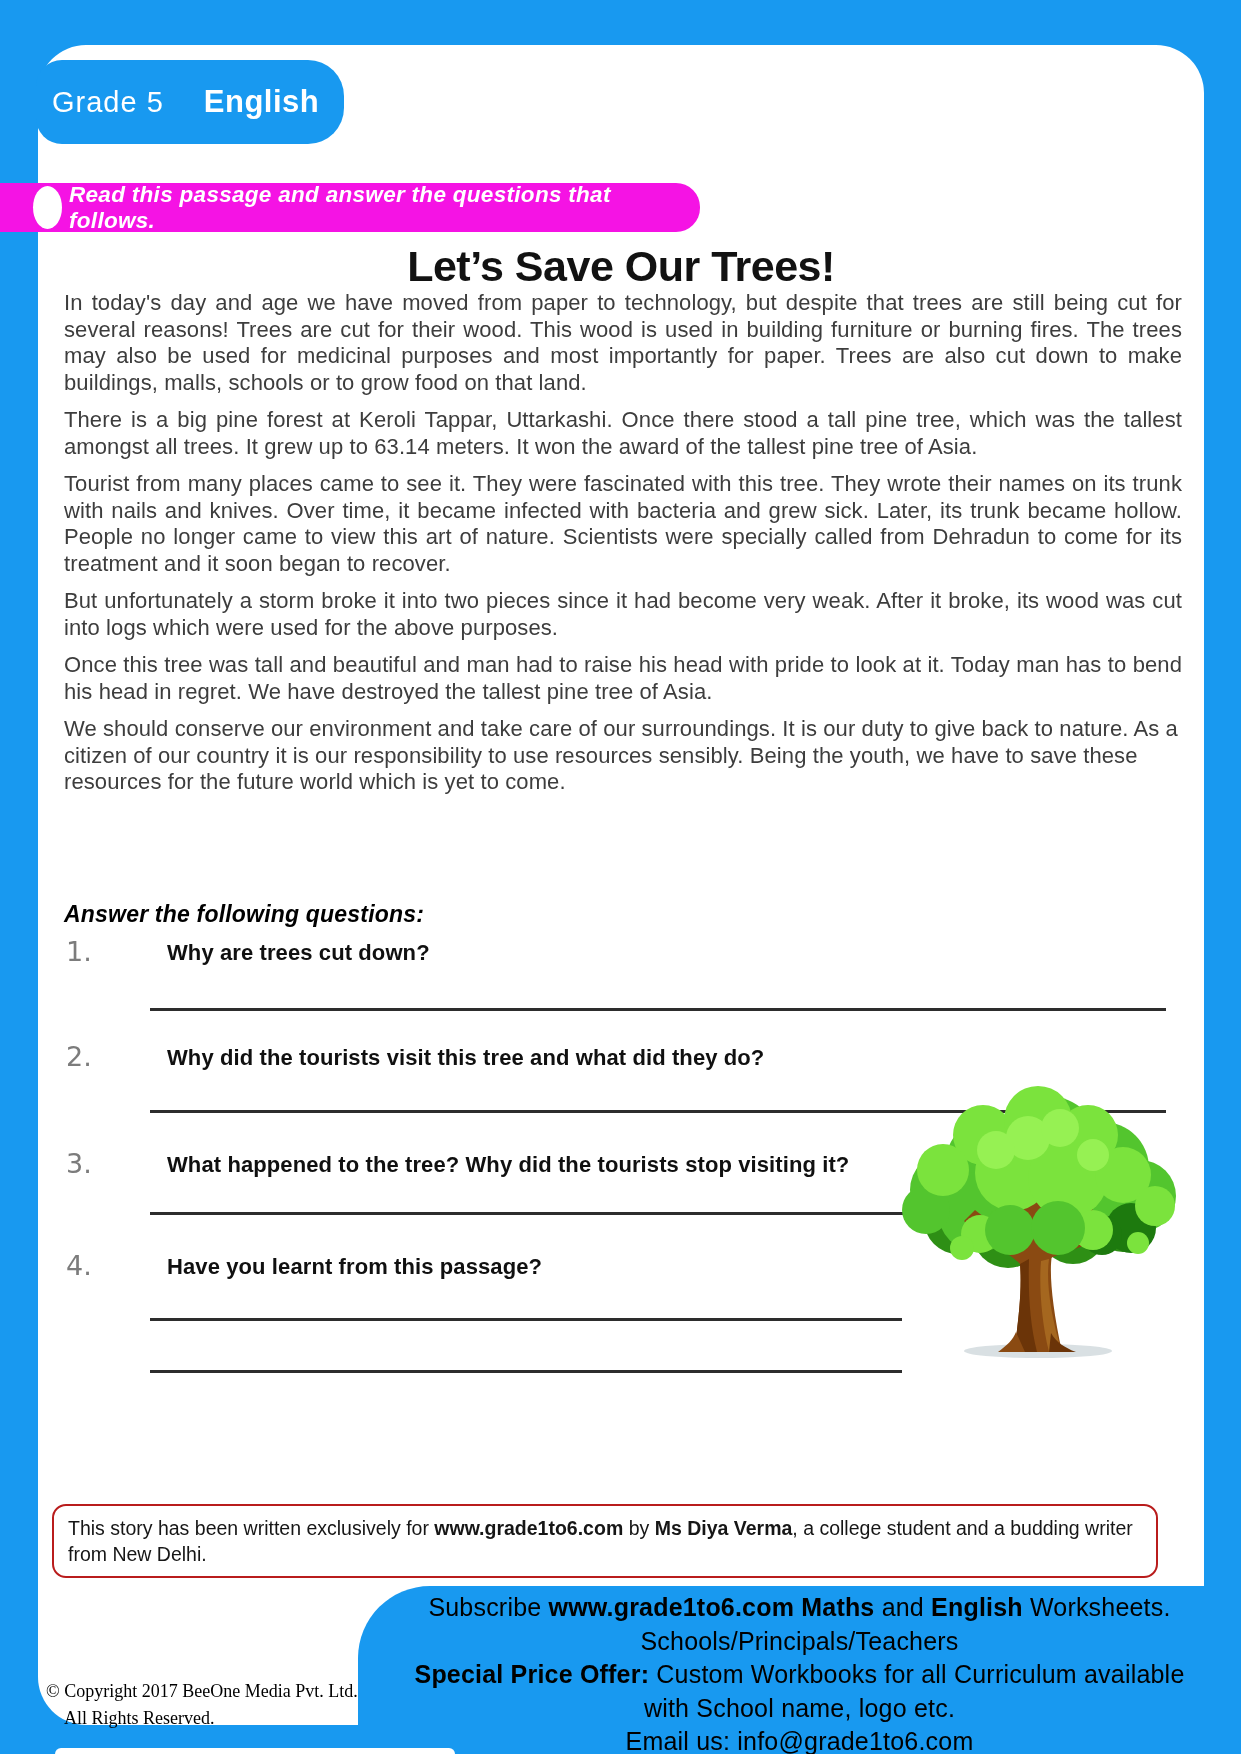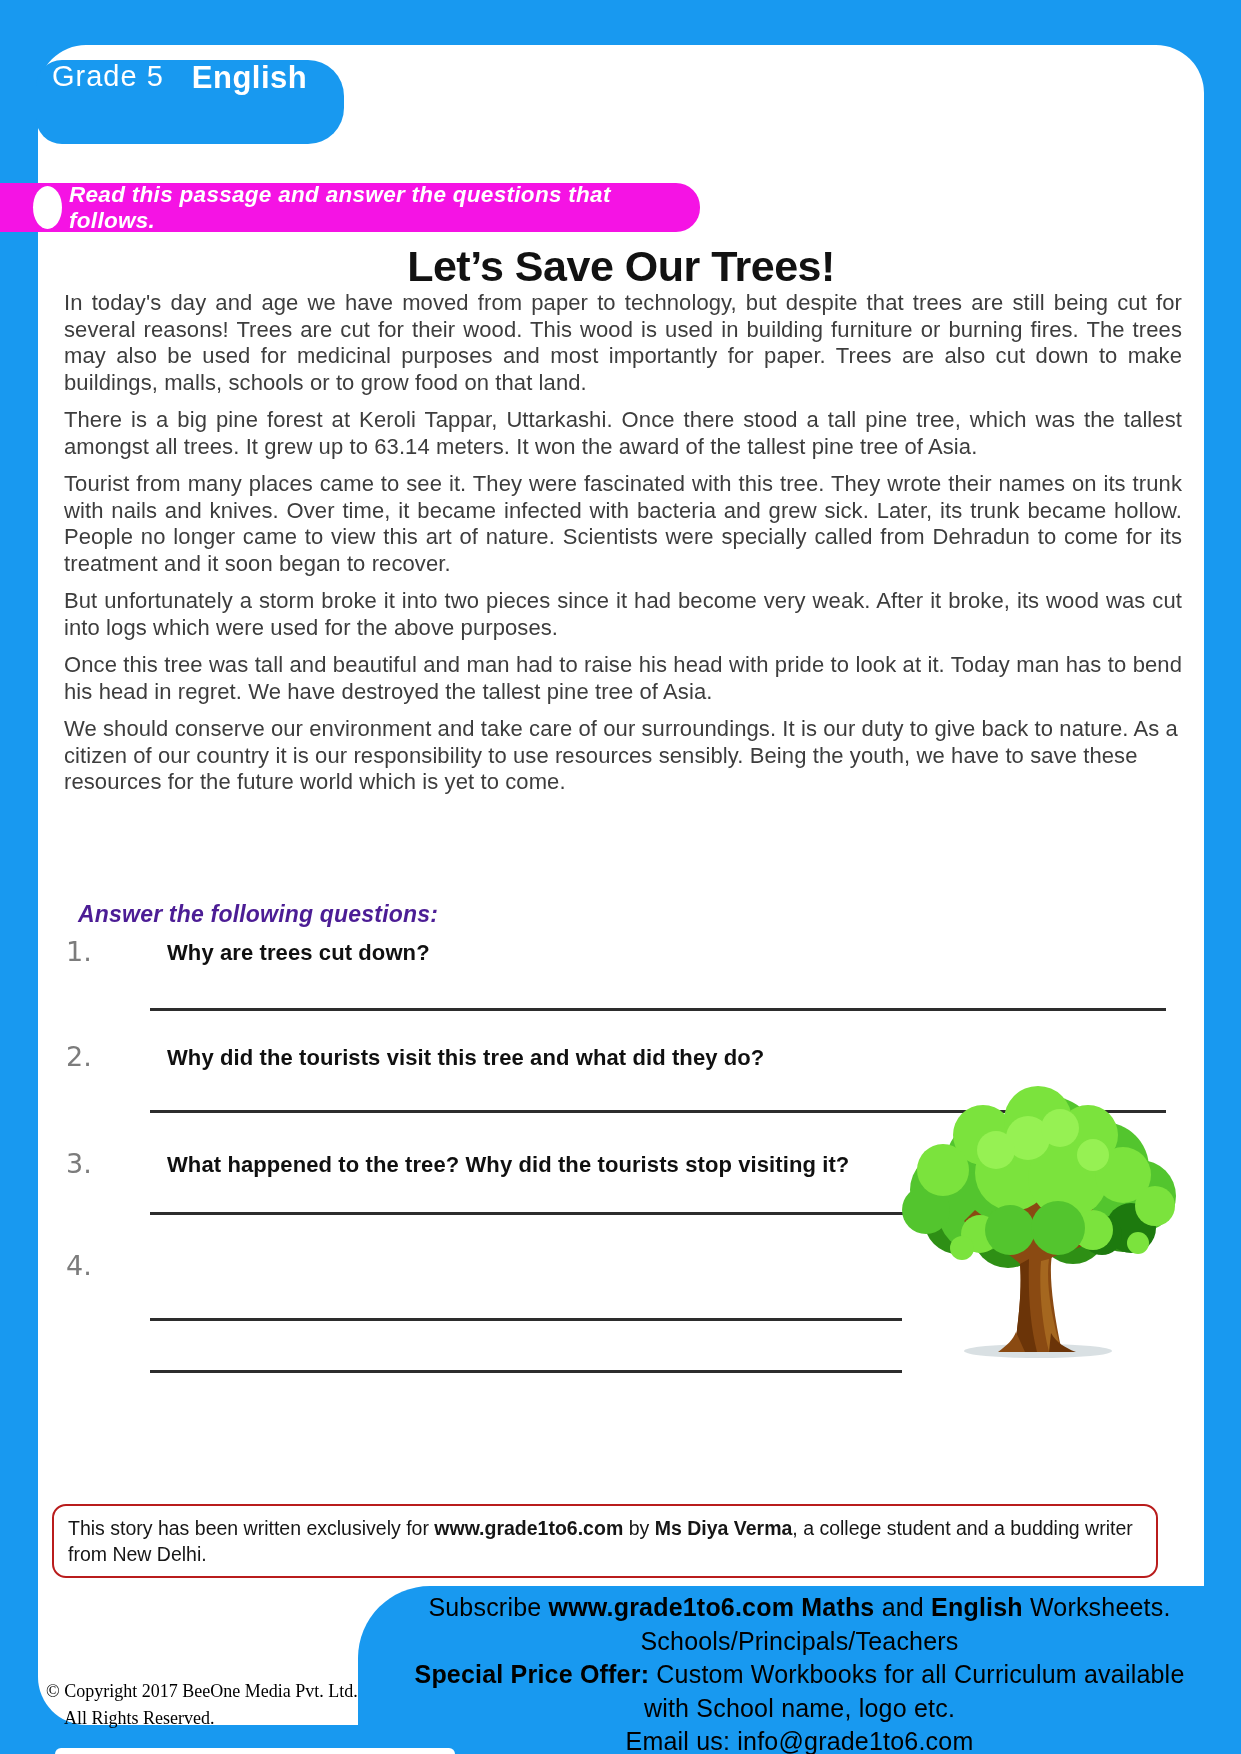--- a/index.html
+++ b/index.html
@@ -9,21 +9,21 @@
     background:#1899f0; overflow:hidden;
   }
   .card{
     position:absolute; left:38px; top:45px; width:1166px; height:1680px;
     background:#ffffff; border-radius:48px;
   }
   
   .badge{
     position:absolute; left:36px; top:60px; width:308px; height:84px;
     background:#1899f0; border-radius:26px 36px 36px 26px;
-    display:flex; padding-left:16px; gap:28px;
+    display:flex; align-items:center; padding-left:16px; gap:40px;
   }
   .badge .grade{ color:#fff; font-size:29px; font-weight:400; letter-spacing:1px; }
   .badge .subject{ color:#fff; font-size:31px; font-weight:700; letter-spacing:.5px; }
   
   .banner{
     position:absolute; left:0; top:183px; width:700px; height:49px;
     background:#f513e4; border-radius:0 24px 24px 0;
     display:flex; align-items:center;
   }
   .banner .oval{
@@ -42,22 +42,22 @@
   }
   
   .passage{
     position:absolute; left:64px; top:290px; width:1118px;
     font-size:22px; line-height:26.5px; color:#3d3d3d; letter-spacing:.1px;
   }
   .passage p{ text-align:justify; margin-bottom:11px; }
   .passage p.no-justify{ text-align:left;margin-top:7px; }
   
   .q-heading{
-    position:absolute; left:78px; top:901px;
-    color:#4c1d95; font-size:23px; font-weight:700; font-style:italic;
+    position:absolute; left:64px; top:901px;
+    color:#000000; font-size:23px; font-weight:700; font-style:italic;
     letter-spacing:.2px;
   }
   .q-row{ position:absolute; left:66px; display:flex; align-items:flex-start; }
   .q-row .q-num{
     width:82px; font-size:27px; color:#7c7c7c; font-weight:400;
     font-family:"DejaVu Sans","Liberation Sans",sans-serif;
   }
   .q-row .q-text{ font-size:22px; font-weight:700; color:#101010; padding-top:4px; letter-spacing:.1px;margin-left:19px; }
   .q1{ top:936px; } .q2{ top:1041px; } .q3{ top:1148px; } .q4{ top:1250px; }
   .ans-line{ position:absolute; left:150px; border-top:3px solid #2d2d2d; height:0; }
@@ -137,20 +137,21 @@
   <div class="ans-line l2"></div>
 
   <div class="q-row q3">
     <span class="q-num">3.</span>
     <span class="q-text">What happened to the tree? Why did the tourists stop visiting it?</span>
   </div>
   <div class="ans-line l3"></div>
 
   <div class="q-row q4">
     <span class="q-num">4.</span>
+    <span class="q-text">Have you learnt from this passage?</span>
   </div>
   <div class="ans-line l4a"></div>
   <div class="ans-line l4b"></div>
 
   <svg class="tree" viewBox="0 0 300 280" aria-hidden="true">
     <ellipse cx="150" cy="271" rx="74" ry="7" fill="#b9c7cc" opacity="0.55"></ellipse>
 
     <g fill="#2e8f15">
       <circle cx="70" cy="140" r="34"></circle>
         <circle cx="120" cy="152" r="36"></circle>

